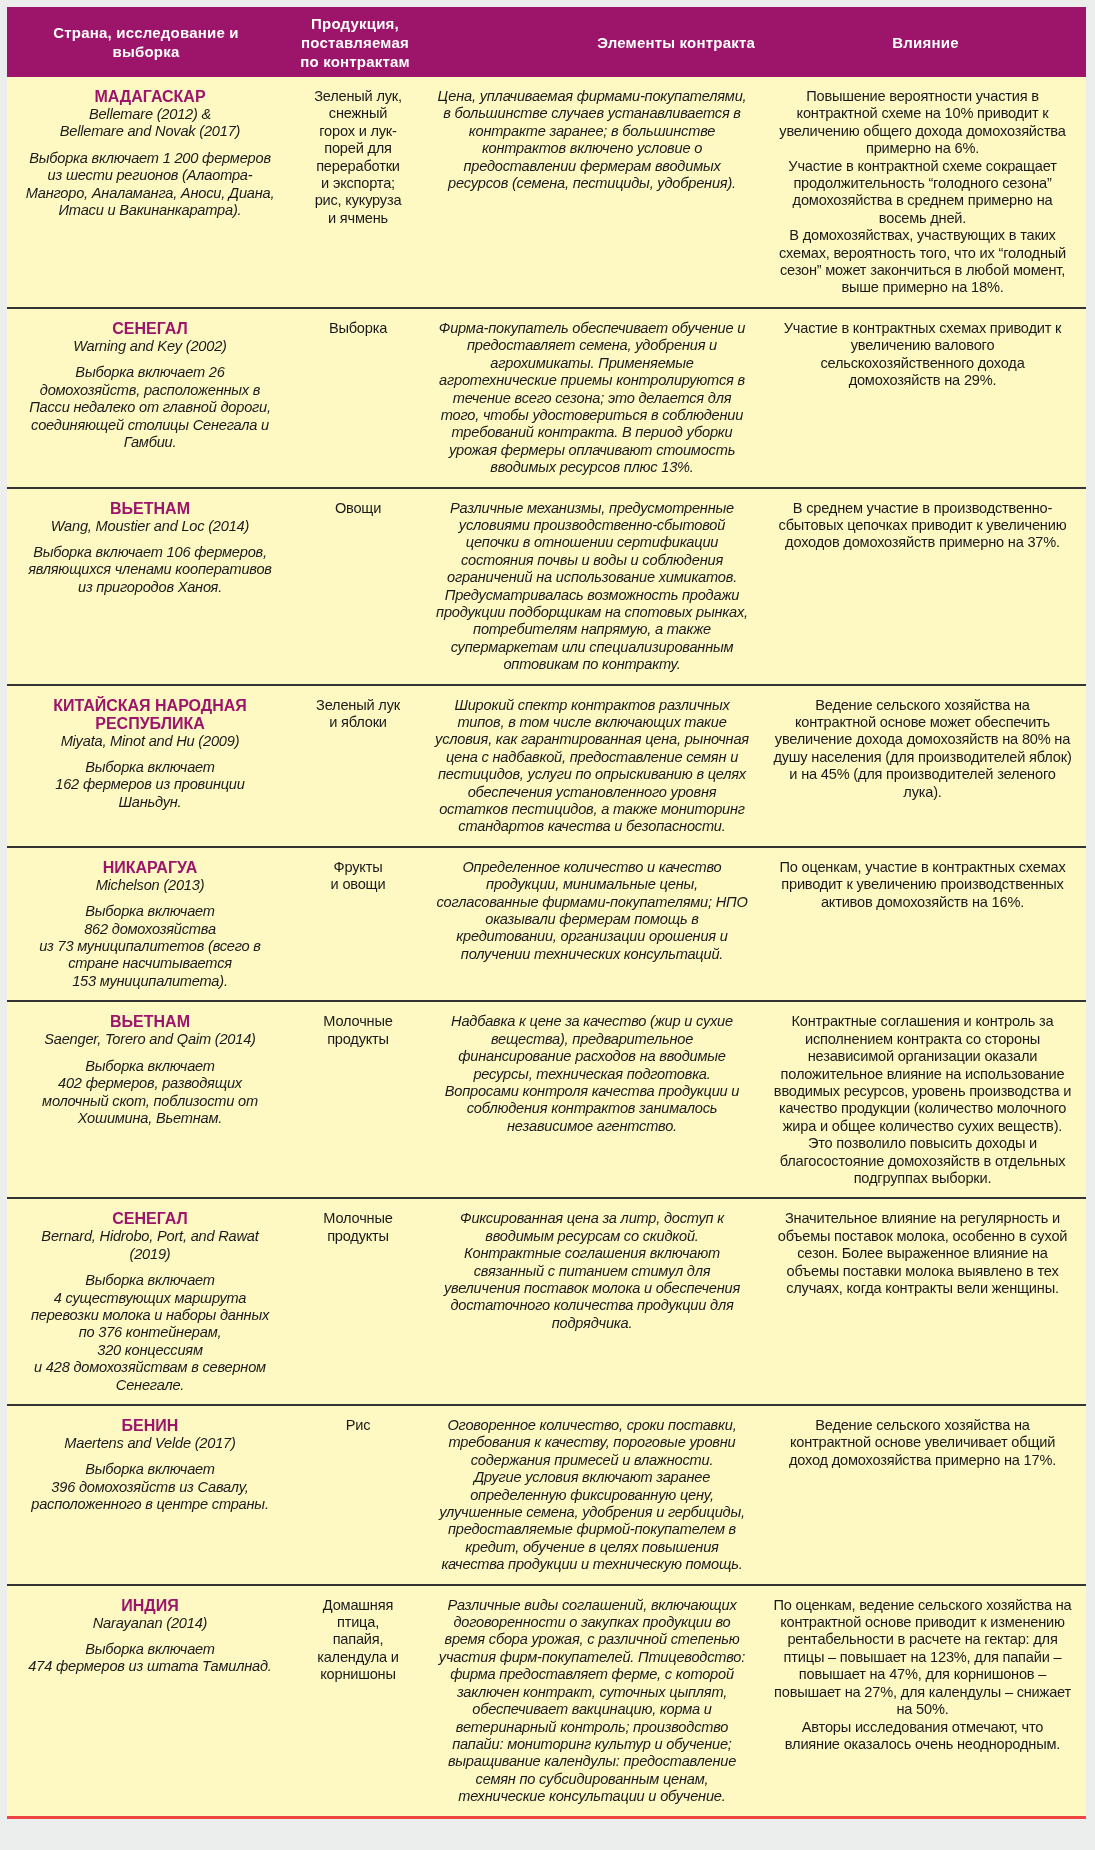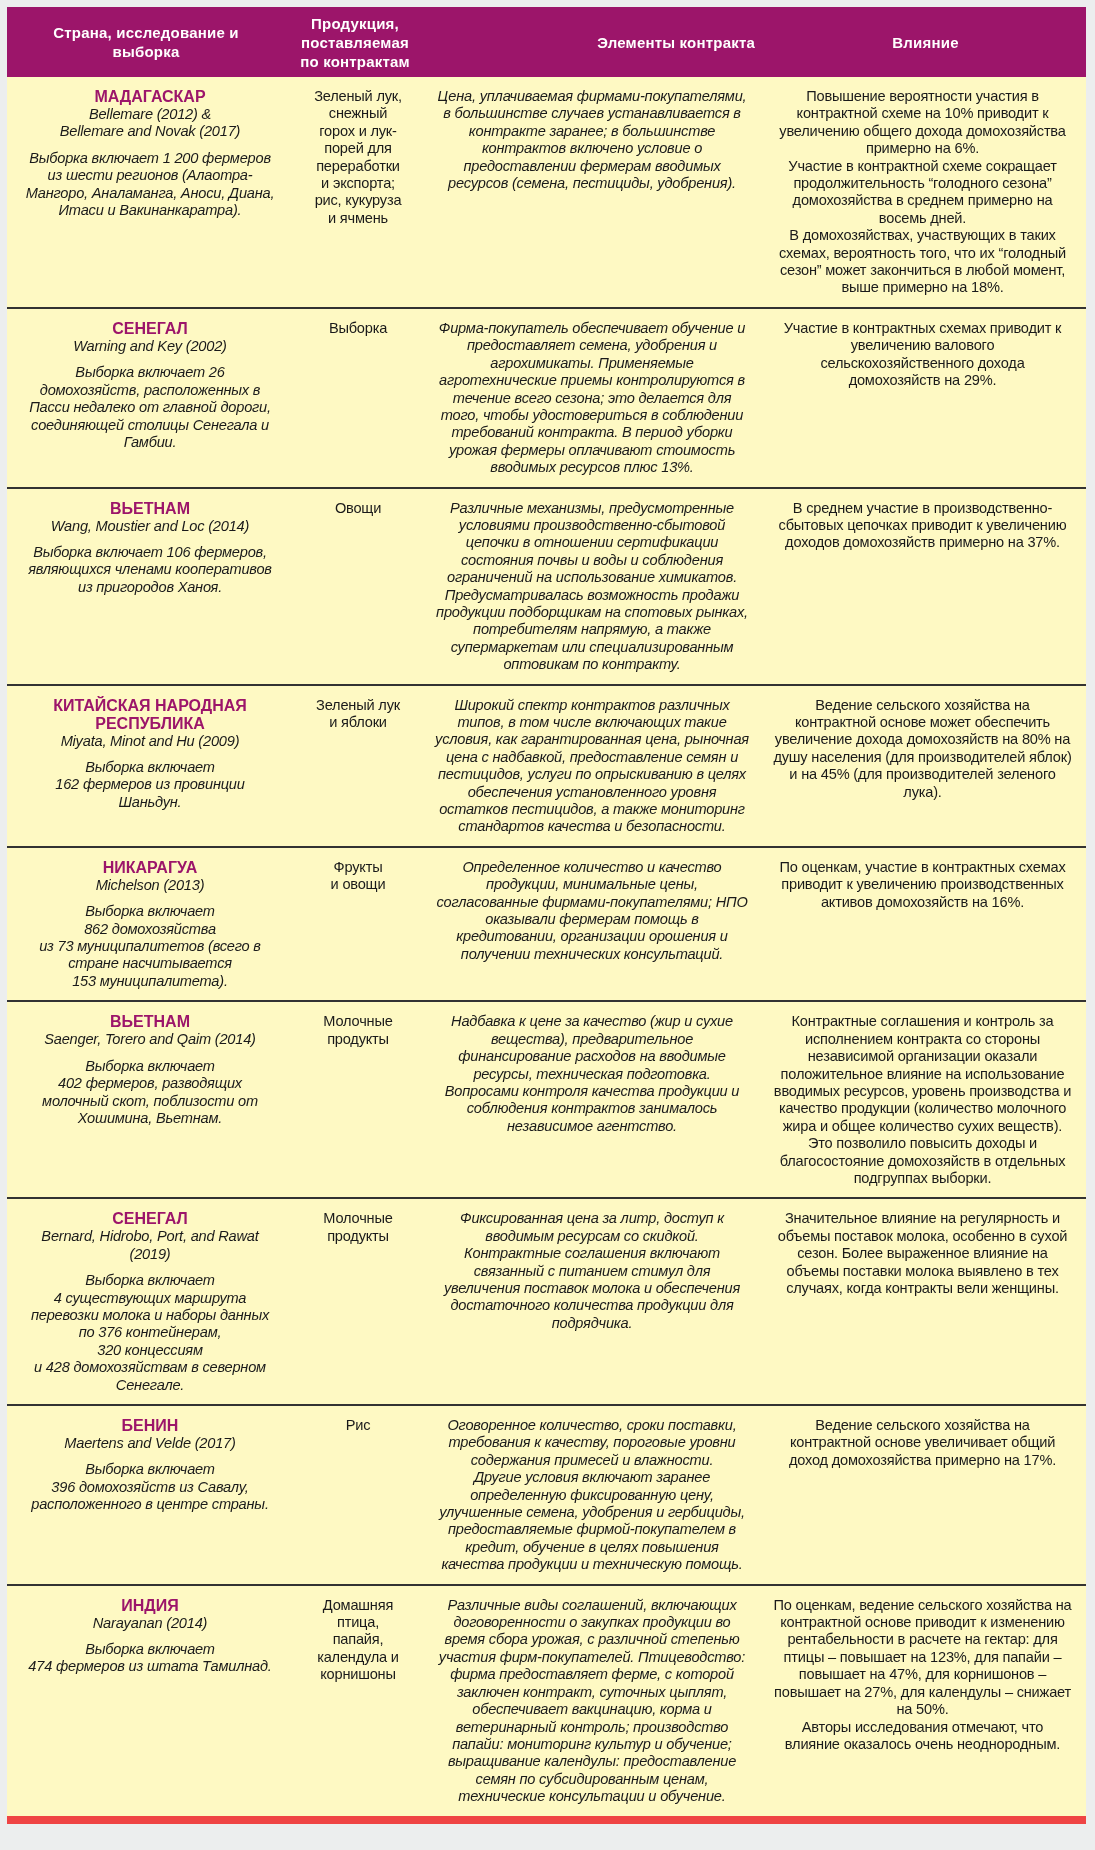--- a/index.html
+++ b/index.html
@@ -34,21 +34,21 @@
   thead th.th-elements { text-align: right; padding-left: 80px; }
   tbody td {
     vertical-align: top;
     font-size: 14.6px;
     line-height: 17.4px;
     padding: 11px 10px 10px 18px;
     border-bottom: 2px solid #333333;
     letter-spacing: -0.2px;
     text-align: center;
   }
-  tbody tr:last-child td { border-bottom: 8px solid #ef4444; }
+  tbody tr:last-child td { border-bottom: 3px solid #ef4444; }
   tbody td.col2 { padding-left: 16px; }
   tbody td.col3 { padding-left: 10px; padding-right: 16px; font-style: italic; }
   tbody td.col4 { padding-left: 8px; padding-right: 14px; }
   .country {
     color: #9c156a; font-weight: bold; font-size: 16px; line-height: 18px;
     text-transform: uppercase; letter-spacing: 0;
   }
   .study { font-style: italic; }
   .sample { margin-top: 9px; font-style: italic; }
   .pre { white-space: pre-line; }

